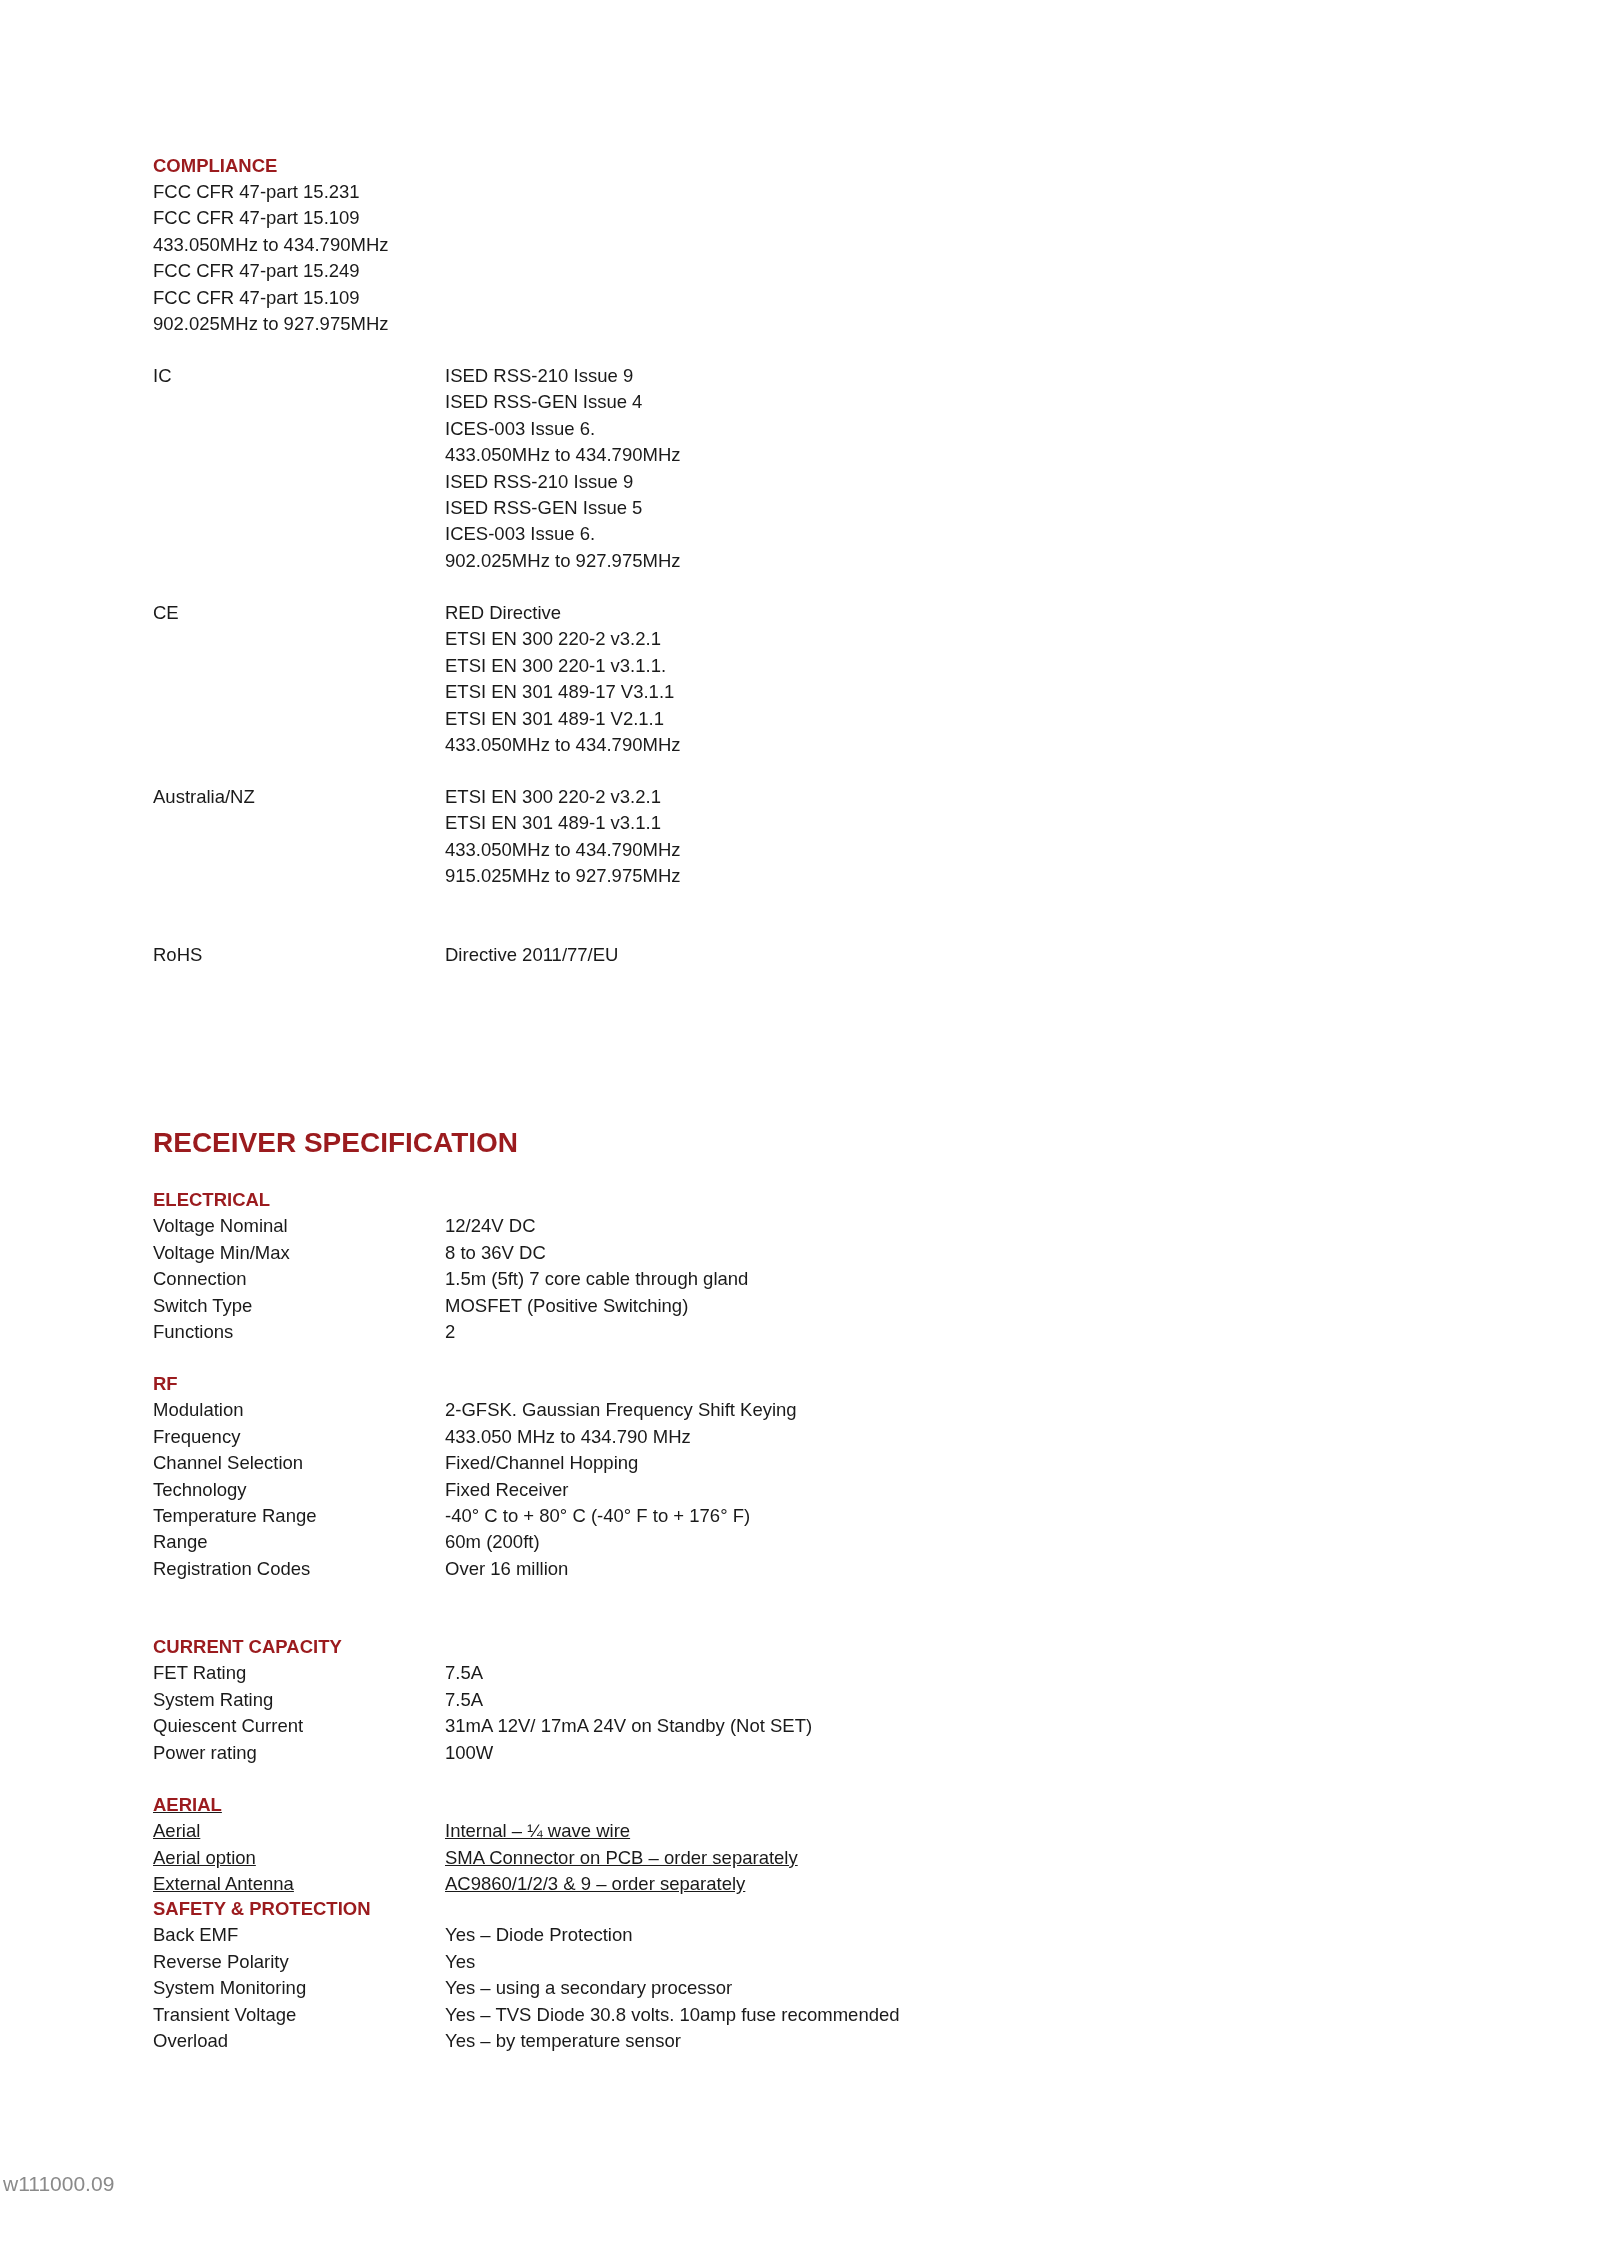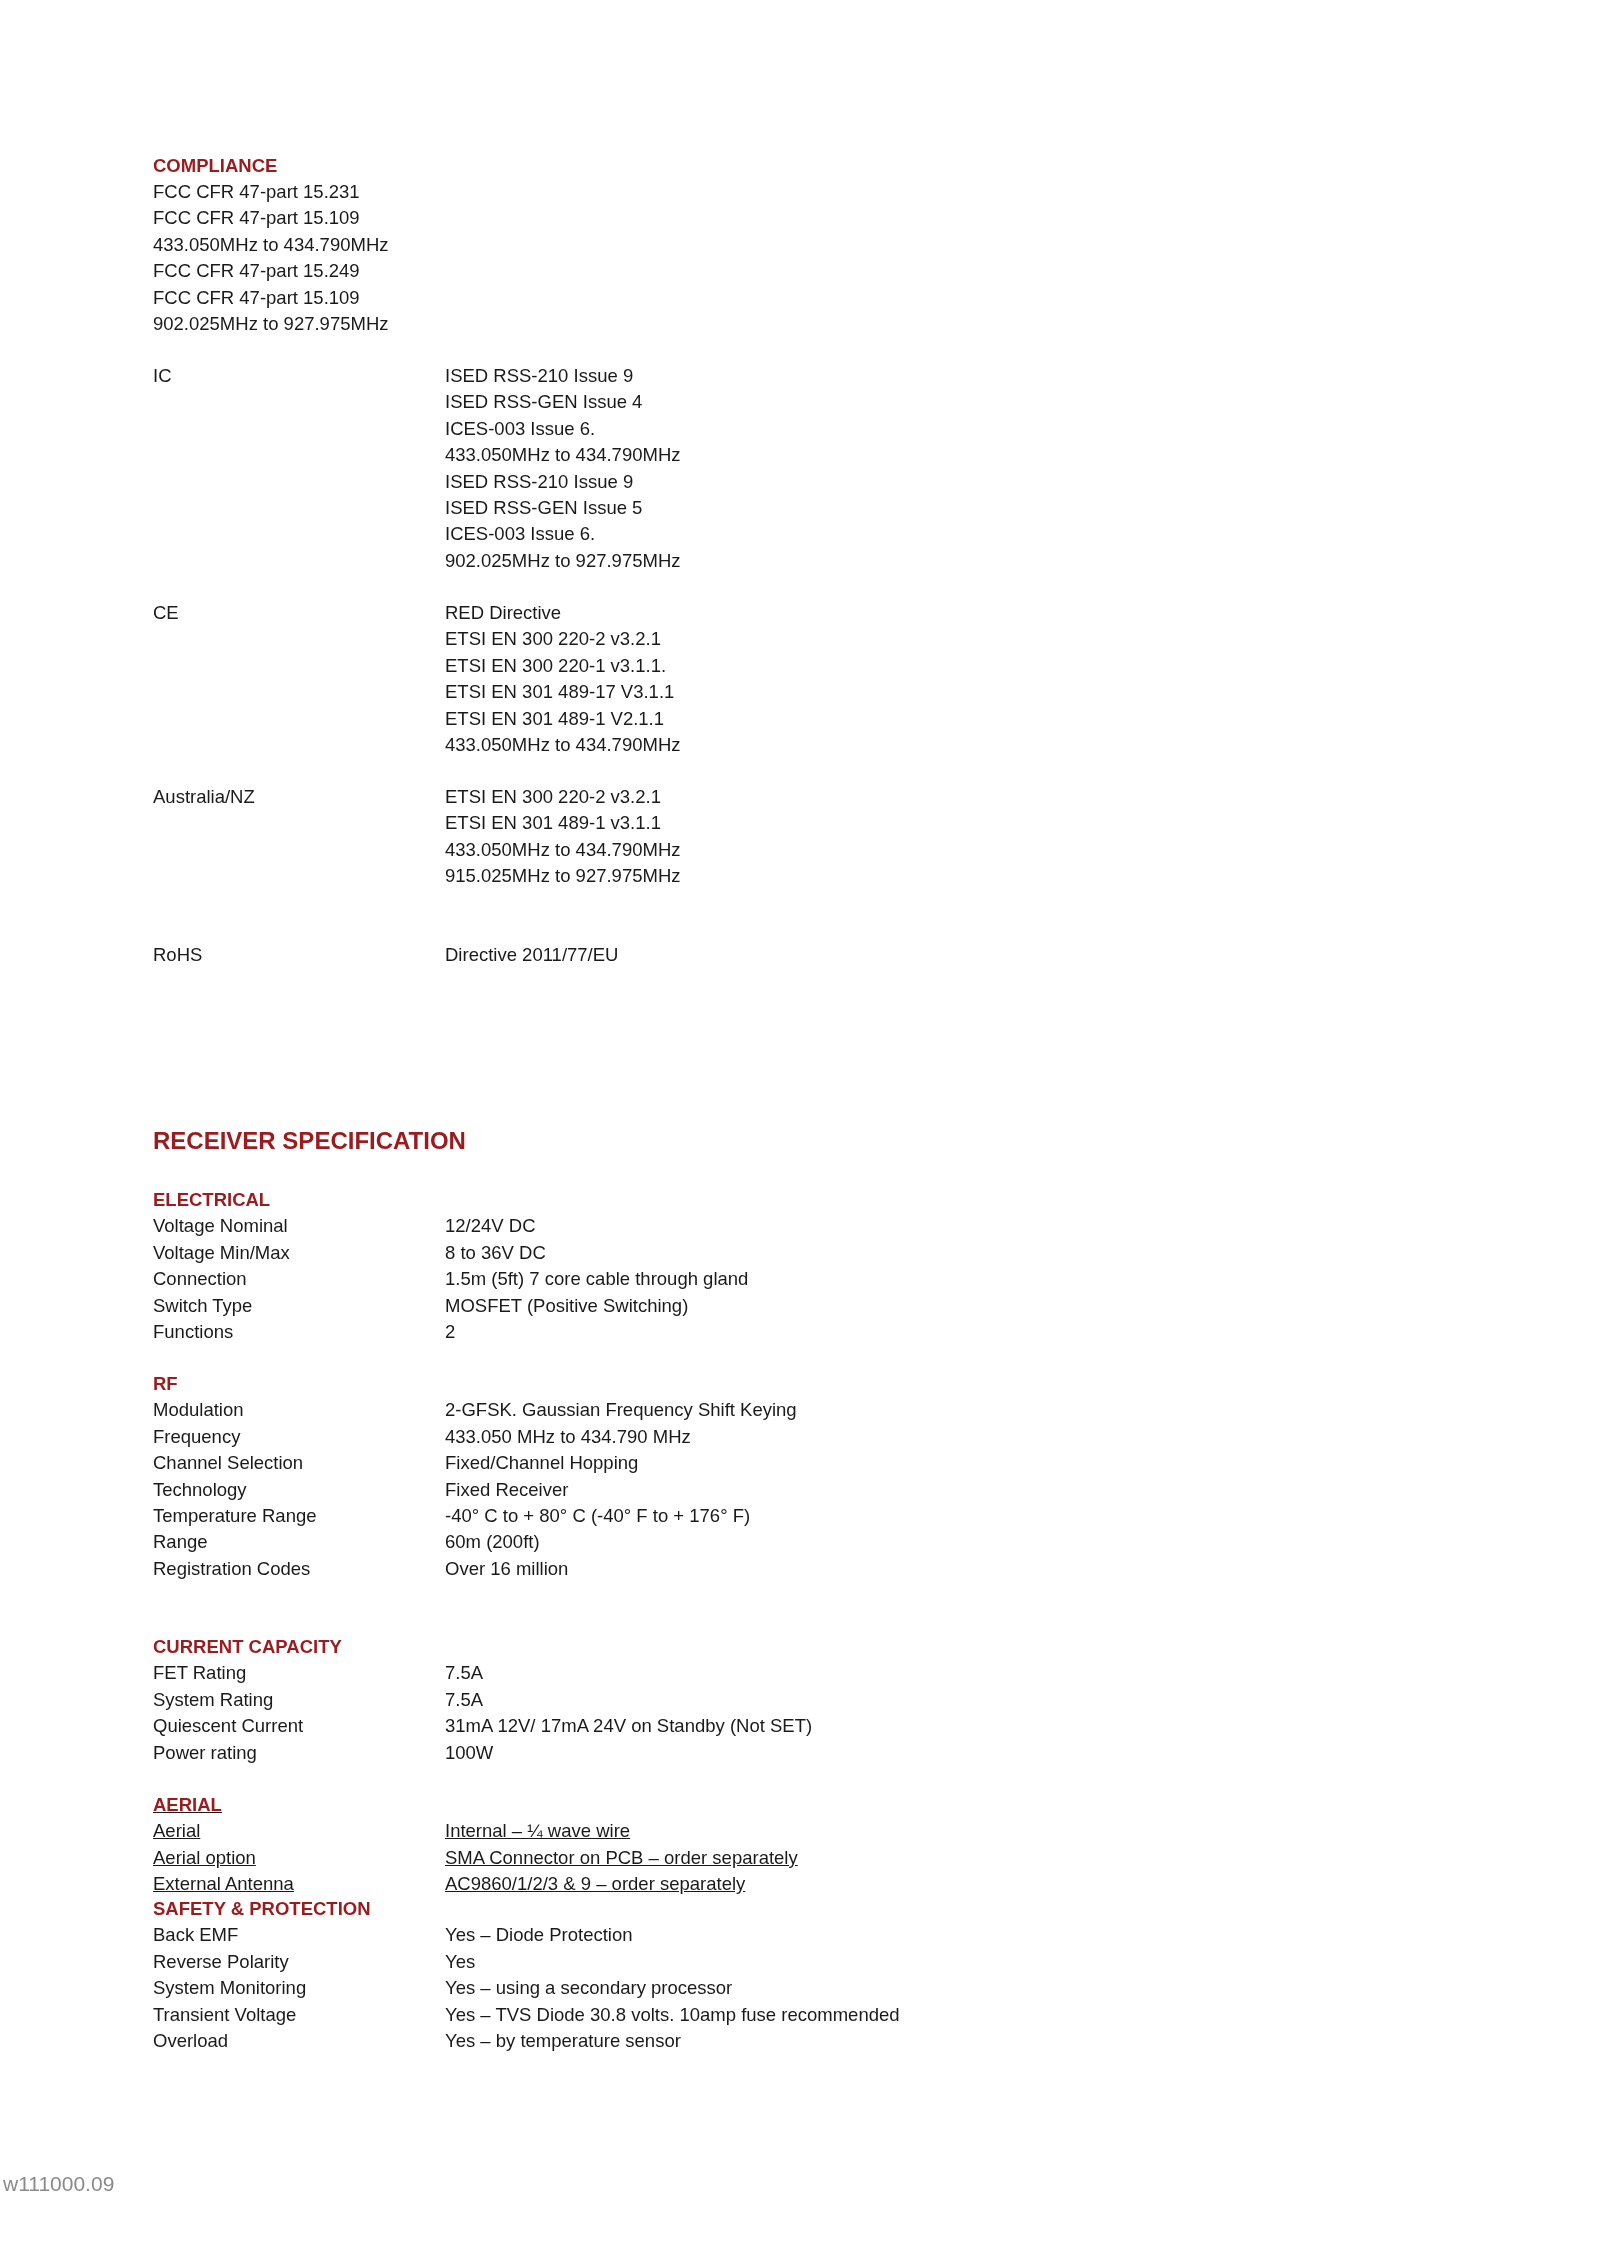--- a/index.html
+++ b/index.html
@@ -6,21 +6,21 @@
     body { width: 1600px; height: 2263px; position: relative; overflow: hidden;
       font-family: "Liberation Sans", sans-serif; color: #1a1a1a; }
     .page { position: absolute; left: 0; top: 0; width: 1600px; height: 2263px; }
     .block { position: absolute; left: 153px; }
     .row { display: flex; font-size: 18.5px; line-height: 26.4px; height: 26.4px; }
     .lbl { width: 292px; flex: 0 0 292px; white-space: nowrap; }
     .val { white-space: nowrap; }
     .vals { display: flex; flex-direction: column; }
     .vals .val { height: 26.4px; line-height: 26.4px; }
     .sec { color: #9b1b1e; font-weight: bold; font-size: 18.5px; line-height: 26.4px; height: 26.4px; }
-    .h1 { color: #9b1b1e; font-weight: bold; font-size: 24px; position: absolute; left: 153px; top: 1127px; }
+    .h1 { color: #9b1b1e; font-weight: bold; font-size: 28px; position: absolute; left: 153px; top: 1127px; }
     .footer { position: absolute; top: 2172px; left: 0; width: 1296px; text-align: left;
       color: #8a8a8a; font-size: 21px; }
     .footer span { position: relative; left: 3px; }
   </style>
 </head>
 <body>
 
 <div class="page">
 
   <div class="block" style="top:153px;">

